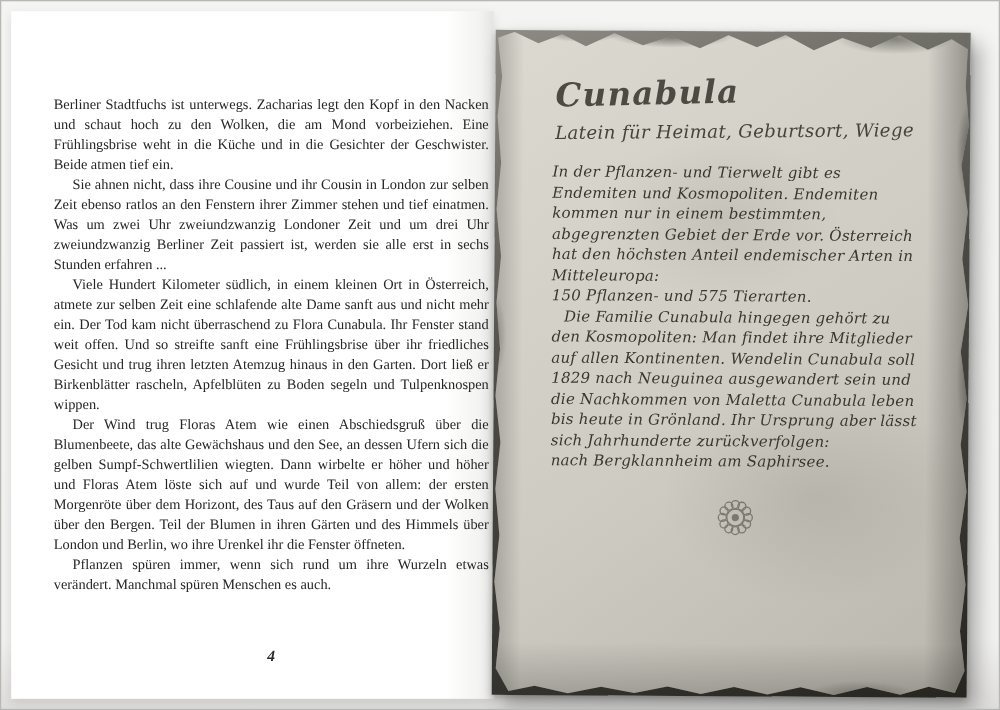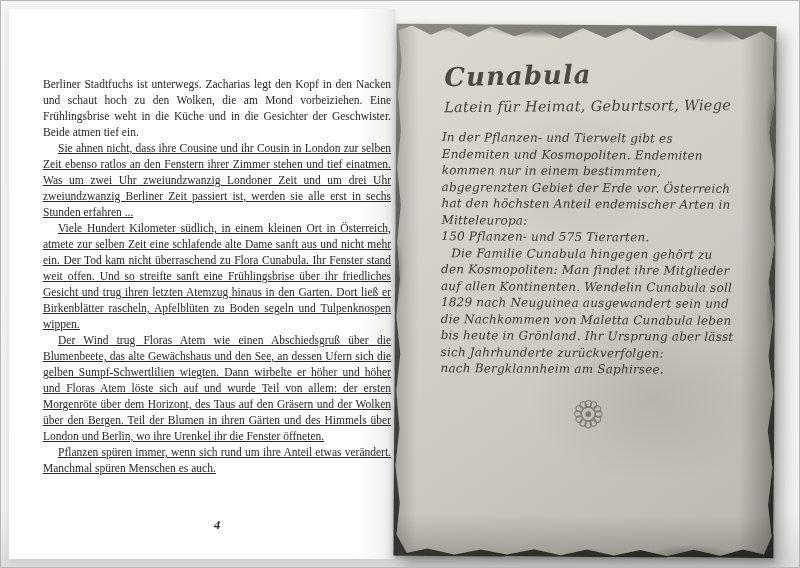--- a/index.html
+++ b/index.html
@@ -15,21 +15,21 @@
     background:linear-gradient(to right,#ffffff 0%,#ffffff 90%,#f3f3f1 97%,#e4e4e2 100%);
     box-shadow:0 3px 8px rgba(0,0,0,.10);
   }
   .text-col{
     position:absolute;left:34px;top:43px;width:348px;
     font-size:11.5px;line-height:16px;color:#262626;
     text-align:justify;
     margin-top:24px;
   }
   .text-col p{margin:0;}
-  .text-col p.indent{text-indent:15px;text-decoration:underline;}
+  .text-col p.indent{text-indent:15px;}
   .folio{
     position:absolute;left:34px;bottom:26px;width:348px;text-align:center;
     font-size:12.5px;font-style:italic;font-weight:bold;color:#2a2a2a;
   }
   
   .page-right-backing{
     position:absolute;left:394px;top:24px;width:380px;height:532px;
     transform:rotate(.35deg);
     background:linear-gradient(160deg,#8d8b83 0%,#4a4944 45%,#26251f 100%);
     box-shadow:7px 9px 16px rgba(0,0,0,.32),0 2px 5px rgba(0,0,0,.22);
@@ -74,21 +74,21 @@
 <body>
 
 <div class="canvas">
 
   <div class="page-left">
     <div class="text-col">
       <p>Berliner Stadtfuchs ist unterwegs. Zacharias legt den Kopf in den Nacken und schaut hoch zu den Wolken, die am Mond vorbeiziehen. Eine Frühlingsbrise weht in die Küche und in die Gesichter der Geschwister. Beide atmen tief ein.</p>
       <p class="indent">Sie ahnen nicht, dass ihre Cousine und ihr Cousin in London zur selben Zeit ebenso ratlos an den Fenstern ihrer Zimmer stehen und tief einatmen. Was um zwei Uhr zweiundzwanzig Londoner Zeit und um drei Uhr zweiundzwanzig Berliner Zeit passiert ist, werden sie alle erst in sechs Stunden erfahren ...</p>
       <p class="indent">Viele Hundert Kilometer südlich, in einem kleinen Ort in Österreich, atmete zur selben Zeit eine schlafende alte Dame sanft aus und nicht mehr ein. Der Tod kam nicht überraschend zu Flora Cunabula. Ihr Fenster stand weit offen. Und so streifte sanft eine Frühlingsbrise über ihr friedliches Gesicht und trug ihren letzten Atemzug hinaus in den Garten. Dort ließ er Birkenblätter rascheln, Apfelblüten zu Boden segeln und Tulpenknospen wippen.</p>
       <p class="indent">Der Wind trug Floras Atem wie einen Abschiedsgruß über die Blumenbeete, das alte Gewächshaus und den See, an dessen Ufern sich die gelben Sumpf-Schwertlilien wiegten. Dann wirbelte er höher und höher und Floras Atem löste sich auf und wurde Teil von allem: der ersten Morgenröte über dem Horizont, des Taus auf den Gräsern und der Wolken über den Bergen. Teil der Blumen in ihren Gärten und des Himmels über London und Berlin, wo ihre Urenkel ihr die Fenster öffneten.</p>
-      <p class="indent">Pflanzen spüren immer, wenn sich rund um ihre Anteil etwas verändert. Manchmal spüren Menschen es auch.</p>
+      <p class="indent">Pflanzen spüren immer, wenn sich rund um ihre Wurzeln etwas verändert. Manchmal spüren Menschen es auch.</p>
     </div>
     <div class="folio">4</div>
   </div>
 
   <div class="page-right-backing">
     <div class="parchment">
       <div class="parch-content">
         <div class="r-title">Cunabula</div>
         <div class="r-subtitle">Latein für Heimat, Geburtsort, Wiege</div>
         <div class="r-body">

